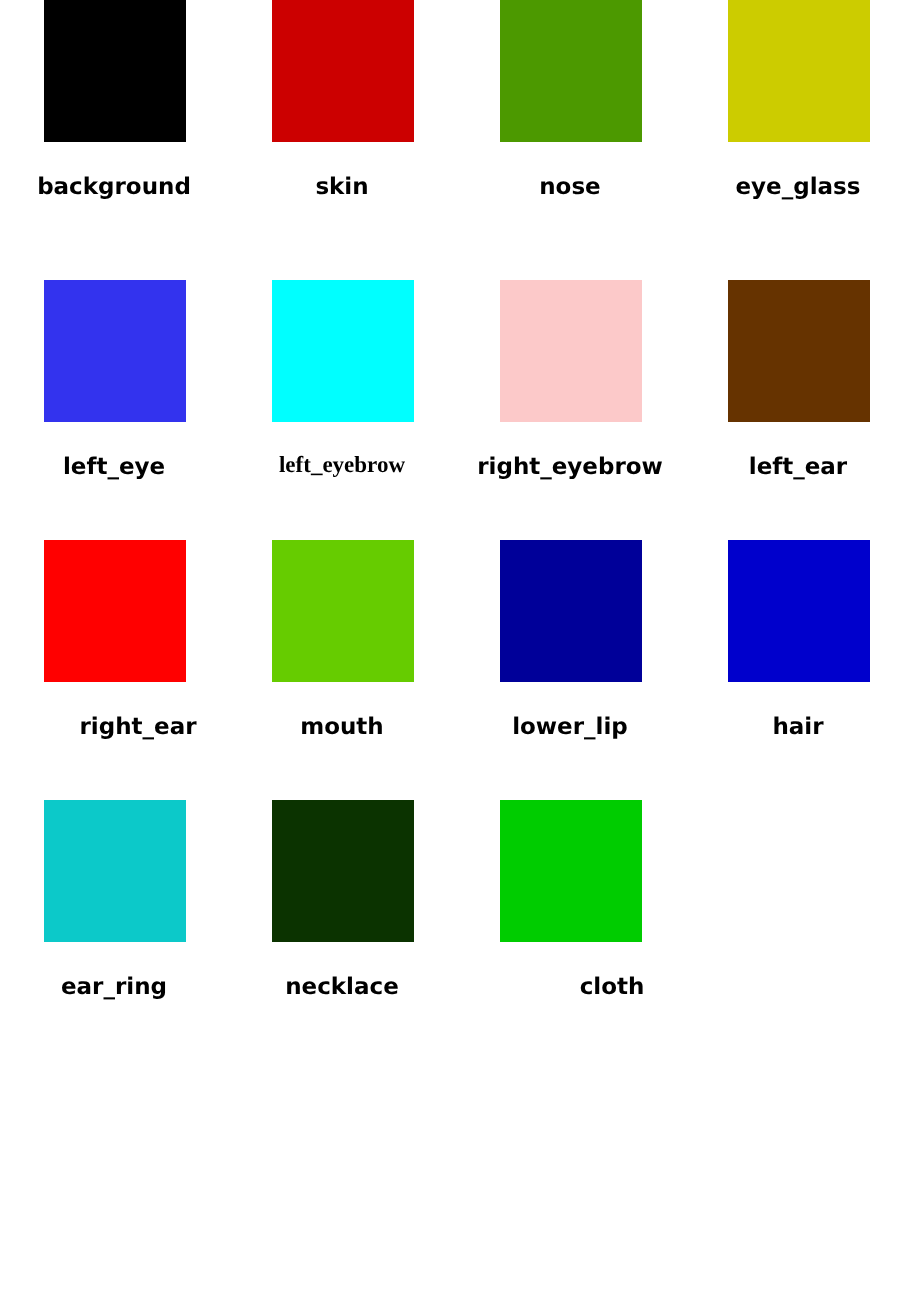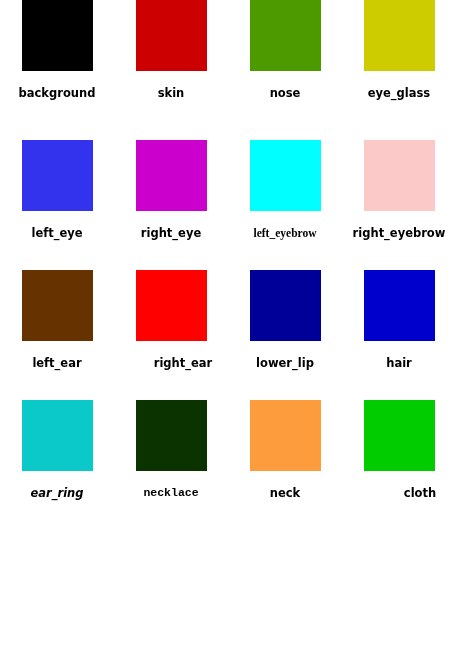--- a/index.html
+++ b/index.html
@@ -76,61 +76,57 @@
   <div class="legend-cell row-1">
     <span class="swatch" style="background-color: rgb(204, 204, 0);"></span>
     <span class="swatch-label" style="color: rgb(0, 0, 0);">eye_glass</span>
   </div>
 
   <div class="legend-cell row-2">
     <span class="swatch" style="background-color: rgb(51, 51, 238);"></span>
     <span class="swatch-label" style="color: rgb(0, 0, 0);">left_eye</span>
   </div>
   <div class="legend-cell row-2">
-    <span class="swatch" style="background-color: rgb(204, 0, 204);"></span>
-    <span class="swatch-label" style="color: rgb(0, 0, 0);">right_eye</span>
-  </div>
-  <div class="legend-cell row-2">
     <span class="swatch" style="background-color: rgb(0, 255, 255);"></span>
     <span class="swatch-label" style="color: rgb(0, 0, 0); font-family: Liberation Serif, serif;">left_eyebrow</span>
   </div>
   <div class="legend-cell row-2">
     <span class="swatch" style="background-color: rgb(252, 201, 201);"></span>
     <span class="swatch-label" style="color: rgb(0, 0, 0);">right_eyebrow</span>
   </div>
 
   <div class="legend-cell row-3">
     <span class="swatch" style="background-color: rgb(102, 51, 0);"></span>
     <span class="swatch-label" style="color: rgb(0, 0, 0);">left_ear</span>
   </div>
   <div class="legend-cell row-3">
     <span class="swatch" style="background-color: rgb(255, 0, 0);"></span>
     <span class="swatch-label" style="color: rgb(0, 0, 0); padding-left: 24px;">right_ear</span>
   </div>
+  <div class="legend-cell row-3">
+    <span class="swatch" style="background-color: rgb(102, 204, 0);"></span>
+    <span class="swatch-label" style="color: rgb(0, 0, 0);">mouth</span>
+  </div>
 
   <div class="legend-cell row-4">
     <span class="swatch" style="background-color: rgb(0, 0, 153);"></span>
     <span class="swatch-label" style="color: rgb(0, 0, 0);">lower_lip</span>
   </div>
   <div class="legend-cell row-4">
     <span class="swatch" style="background-color: rgb(0, 0, 204);"></span>
     <span class="swatch-label" style="color: rgb(0, 0, 0);">hair</span>
   </div>
   <div class="legend-cell row-4">
     <span class="swatch" style="background-color: rgb(12, 201, 201);"></span>
-    <span class="swatch-label" style="color: rgb(0, 0, 0); font-style: italic;">ear_ring</span>
+    <span class="swatch-label" style="color: rgb(0, 0, 0);">ear_ring</span>
   </div>
 
   <div class="legend-cell row-5">
     <span class="swatch" style="background-color: rgb(11, 51, 0);"></span>
-    <span class="swatch-label" style="color: rgb(0, 0, 0); font-family: Liberation Mono, monospace;">necklace</span>
-  </div>
-  <div class="legend-cell row-5">
-    <span class="swatch" style="background-color: rgb(252, 156, 60);"></span>
-    <span class="swatch-label" style="color: rgb(0, 0, 0);">neck</span>
+    <span class="swatch-label" style="color: rgb(0, 0, 0);">necklace</span>
   </div>
   <div class="legend-cell row-5">
     <span class="swatch" style="background-color: rgb(0, 204, 0);"></span>
     <span class="swatch-label" style="color: rgb(0, 0, 0); margin-left: 42px;">cloth</span>
   </div>
   <div class="legend-cell row-5 empty"></div>
 
 </div>
 
 </body></html>

